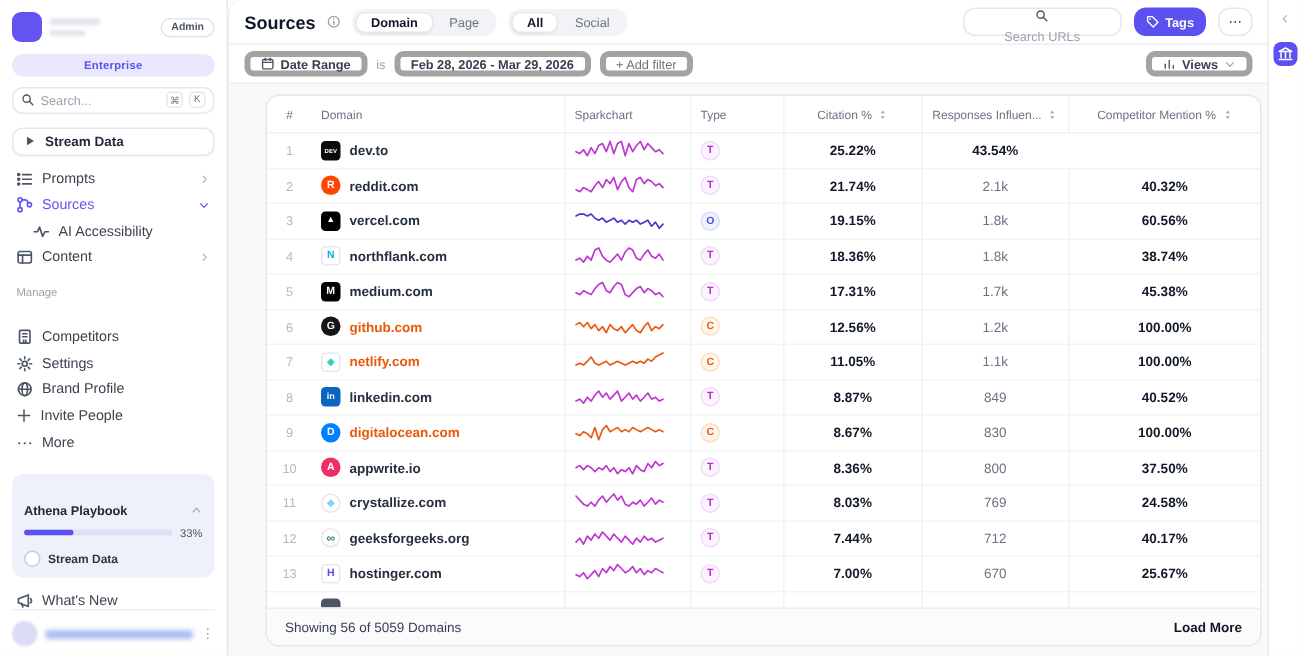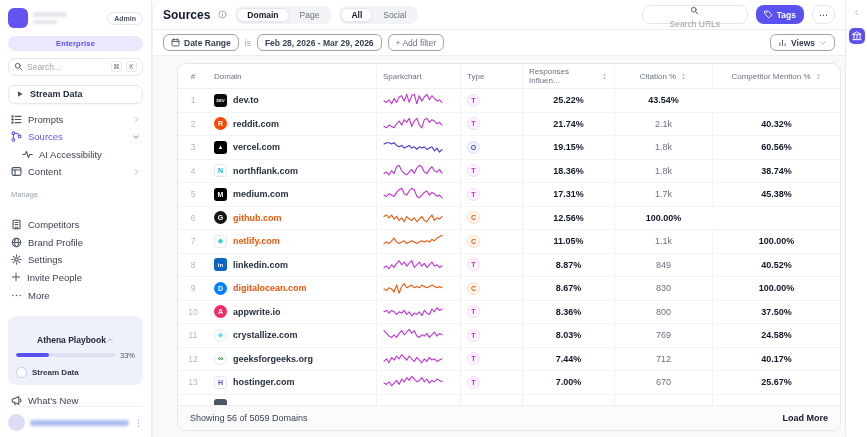--- a/index.html
+++ b/index.html
@@ -32,21 +32,21 @@
     font-size:9.5px; color:#3c4250; font-weight:500; border-radius:5px; }
   .nav-item .grow { flex:1; }
   .nav-item.active, .nav-item.active .lbl { color:#6356f1; }
   .nav-item.indent { padding-left:14px; }
   .chev { color:#9ca3af; display:flex; }
   .nav-item.active .chev { color:#6356f1; }
   .section-lbl { font-size:7.5px; color:#9aa1ab; margin:9px 3px 17px 3px; }
   .icn { display:inline-flex; align-items:center; justify-content:center; color:#4b5563; }
   .nav-item.active .icn { color:#6356f1; }
   .playbook { background:#eef0fa; border-radius:8px; padding:7px 8px; margin-top:12px; }
-  .pb-head { display:flex; align-items:center; justify-content:center;margin-top:12px; }
+  .pb-head { display:flex; align-items:center; justify-content:space-between;margin-top:12px; }
   .pb-title { font-size:8.5px; font-weight:700; color:#23263a; }
   .pb-prog-row { display:flex; align-items:center; gap:5px; margin:6px 0 7px 0; }
   .pb-track { flex:1; height:4px; background:#dde1f3; border-radius:999px; overflow:hidden; }
   .pb-fill { height:100%; background:#5b50f0; border-radius:999px; }
   .pb-pct { font-size:7.5px; color:#4b5563; }
   .pb-task { display:flex; align-items:center; gap:5px; font-size:8px; font-weight:600; color:#303548; }
   .pb-check { width:11px; height:11px; border:1px solid #c7cce6; border-radius:50%; background:#fff; }
   .whats-new { display:flex; align-items:center; gap:6px; font-size:9.5px; color:#3c4250;
     font-weight:500; margin:10px 3px 0 3px; }
   .side-bottom { margin-top:auto; border-top:1px solid #eef0f2; padding-top:7px;
@@ -70,21 +70,21 @@
   .grow { flex:1; }
   .url-search { display:flex; align-items:center; gap:4px; border:1px solid #e5e7eb;
     border-radius:8px; height:19px; padding:0 6px; width:106px;flex-direction:column; }
   .url-search .ph { font-size:8.5px; color:#9aa1ab; }
   .tags-btn { display:flex; align-items:center; gap:4px; background:#5b50f0; color:#fff;
     border-radius:8px; height:19px; padding:0 8px; font-size:8.5px; font-weight:700; }
   .dots-btn { width:23px; height:19px; border:1px solid #e5e7eb; border-radius:8px;
     display:flex; align-items:center; justify-content:center; font-size:9px; color:#374151; }
   .filterbar { height:26px; display:flex; align-items:center; gap:6px; padding:0 10px;
     border-bottom:1px solid #eceef1; flex:0 0 auto; }
-  .pill { display:flex; align-items:center; gap:4px; border:1px solid #a3a3a3; border-radius:6px;
+  .pill { display:flex; align-items:center; gap:4px; border:4px solid #a3a3a3; border-radius:6px;
     height:17px; padding:0 7px; font-size:8.5px; font-weight:600; color:#374151; background:#fff; }
   .is-lbl { font-size:8.5px; color:#9ca3af; }
   .addf { color:#6b7280; font-weight:500; }
   .content { flex:1; background:#f8f9fb; padding:7px 4px 0 24px; overflow:hidden; }
   .card { background:#fff; border:1px solid #e5e7eb; border-radius:9px; height:368px;
     display:flex; flex-direction:column; overflow:hidden; }
   .thead, .trow { display:grid;
     grid-template-columns:30px 168px 84px 62px 92px 98px 1fr; align-items:center; }
   .thead { height:25px; border-bottom:1px solid #eef0f2; flex:0 0 auto; }
   .th { font-size:8px; color:#6b7280; display:flex; align-items:center; gap:4px;
@@ -223,35 +223,35 @@
             <line x1="4.4" y1="6" x2="7.6" y2="6"></line>
             <line x1="5.2" y1="10.6" x2="5.2" y2="8.4"></line>
             <line x1="6.8" y1="10.6" x2="6.8" y2="8.4"></line>
           </svg>
         </span>
       <span class="lbl grow">Competitors</span>
     </div>
     <div class="nav-item">
       <span class="icn">
           <svg width="11" height="11" viewBox="0 0 12 12" fill="none" stroke="currentColor" stroke-width="1.2" stroke-linecap="round" stroke-linejoin="round">
+            <circle cx="6" cy="6" r="1.8"></circle>
+            <path d="M6 1v1.4M6 9.6V11M1 6h1.4M9.6 6H11M2.5 2.5l1 1M8.5 8.5l1 1M9.5 2.5l-1 1M3.5 8.5l-1 1"></path>
+          </svg>
+        </span>
+      <span class="lbl grow">Settings</span>
+    </div>
+    <div class="nav-item">
+      <span class="icn">
+          <svg width="11" height="11" viewBox="0 0 12 12" fill="none" stroke="currentColor" stroke-width="1.2" stroke-linecap="round" stroke-linejoin="round">
             <circle cx="6" cy="6" r="4.6"></circle>
             <ellipse cx="6" cy="6" rx="2" ry="4.6"></ellipse>
             <line x1="1.4" y1="6" x2="10.6" y2="6"></line>
           </svg>
         </span>
       <span class="lbl grow">Brand Profile</span>
-    </div>
-    <div class="nav-item">
-      <span class="icn">
-          <svg width="11" height="11" viewBox="0 0 12 12" fill="none" stroke="currentColor" stroke-width="1.2" stroke-linecap="round" stroke-linejoin="round">
-            <circle cx="6" cy="6" r="1.8"></circle>
-            <path d="M6 1v1.4M6 9.6V11M1 6h1.4M9.6 6H11M2.5 2.5l1 1M8.5 8.5l1 1M9.5 2.5l-1 1M3.5 8.5l-1 1"></path>
-          </svg>
-        </span>
-      <span class="lbl grow">Settings</span>
     </div>
     <div class="nav-item">
       <span class="icn">
           <svg width="10" height="10" viewBox="0 0 12 12" fill="none" stroke="currentColor" stroke-width="1.2" stroke-linecap="round" stroke-linejoin="round">
             <line x1="6" y1="1.5" x2="6" y2="10.5"></line>
             <line x1="1.5" y1="6" x2="10.5" y2="6"></line>
           </svg>
         </span>
       <span class="lbl grow">Invite People</span>
     </div>
@@ -383,30 +383,30 @@
     </div>
 
     <div class="content">
       <div class="card">
         <div class="thead">
           <div class="th cnt">#</div>
           <div class="th">Domain</div>
           <div class="th vline">Sparkchart</div>
           <div class="th vline">Type</div>
           <div class="th cnt vline">
-            <span>Responses Influen...</span>
+            <span>Citation %</span>
               <span class="chev">
                 <svg width="7" height="9" viewBox="0 0 12 12" fill="none" stroke="currentColor" stroke-width="1.2" stroke-linecap="round" stroke-linejoin="round">
                   <path d="M6 1.2 L8.4 4.2 H3.6 Z" fill="currentColor" stroke="none"></path>
                   <path d="M6 10.8 L3.6 7.8 H8.4 Z" fill="currentColor" stroke="none"></path>
                 </svg>
               </span>
           </div>
           <div class="th cnt vline">
-            <span>Citation %</span>
+            <span>Responses Influen...</span>
               <span class="chev">
                 <svg width="7" height="9" viewBox="0 0 12 12" fill="none" stroke="currentColor" stroke-width="1.2" stroke-linecap="round" stroke-linejoin="round">
                   <path d="M6 1.2 L8.4 4.2 H3.6 Z" fill="currentColor" stroke="none"></path>
                   <path d="M6 10.8 L3.6 7.8 H8.4 Z" fill="currentColor" stroke="none"></path>
                 </svg>
               </span>
           </div>
           <div class="th cnt vline">
             <span>Competitor Mention %</span>
               <span class="chev">
@@ -544,20 +544,23 @@
               <div class="td vline">
                 <svg width="60" height="16" viewBox="0 0 60 16" fill="none">
     <polyline points="1.0,6.4 3.5,5.0 6.0,7.8 8.6,5.0 11.1,9.1 13.6,6.4 16.1,10.4 18.7,7.8 21.2,11.8 23.7,6.4 26.2,9.1 28.7,10.4 31.3,7.8 33.8,11.8 36.3,9.1 38.8,6.4 41.3,10.4 43.9,11.8 46.4,7.8 48.9,5.0 51.4,10.4 54.0,7.8 56.5,9.1 59.0,6.4" stroke="#ea580c" stroke-width="1.1" stroke-linecap="round" stroke-linejoin="round"></polyline>
                 </svg>
               </div>
               <div class="td vline">
                 <span class="tbadge" style="color:#ea580c;background:#fff7ed;border:1px solid #fbdfc2">C</span>
               </div>
               <div class="td cnt vline">
                 <span class="val">12.56%</span>
+              </div>
+              <div class="td cnt vline">
+                <span class="val soft">1.2k</span>
               </div>
               <div class="td cnt vline">
                 <span class="val">100.00%</span>
               </div>
             </div>
             <div class="trow">
               <div class="td rank">7</div>
               <div class="td">
                 <span class="fav" style="background:#ffffff;color:#2dd4bf;font-size:7px;border-radius:3px;border:1px solid #e5e7eb;">◆</span>
                 <span class="dname comp">netlify.com</span>

